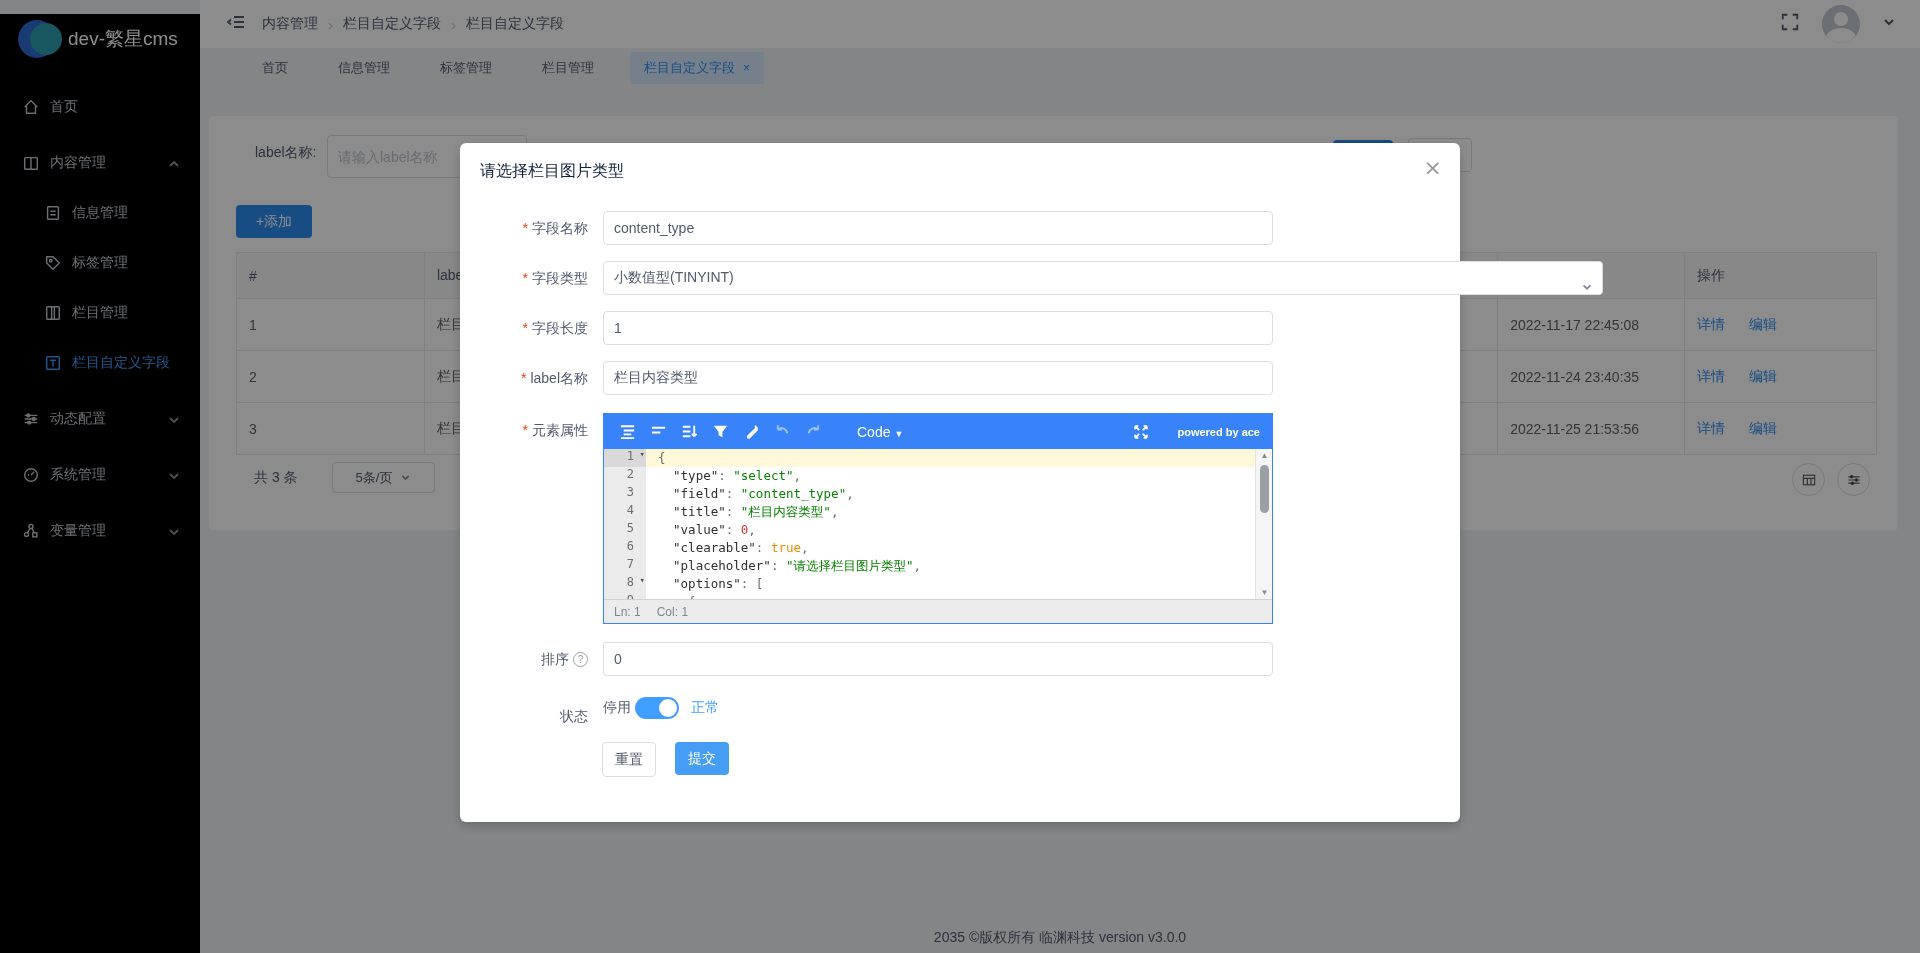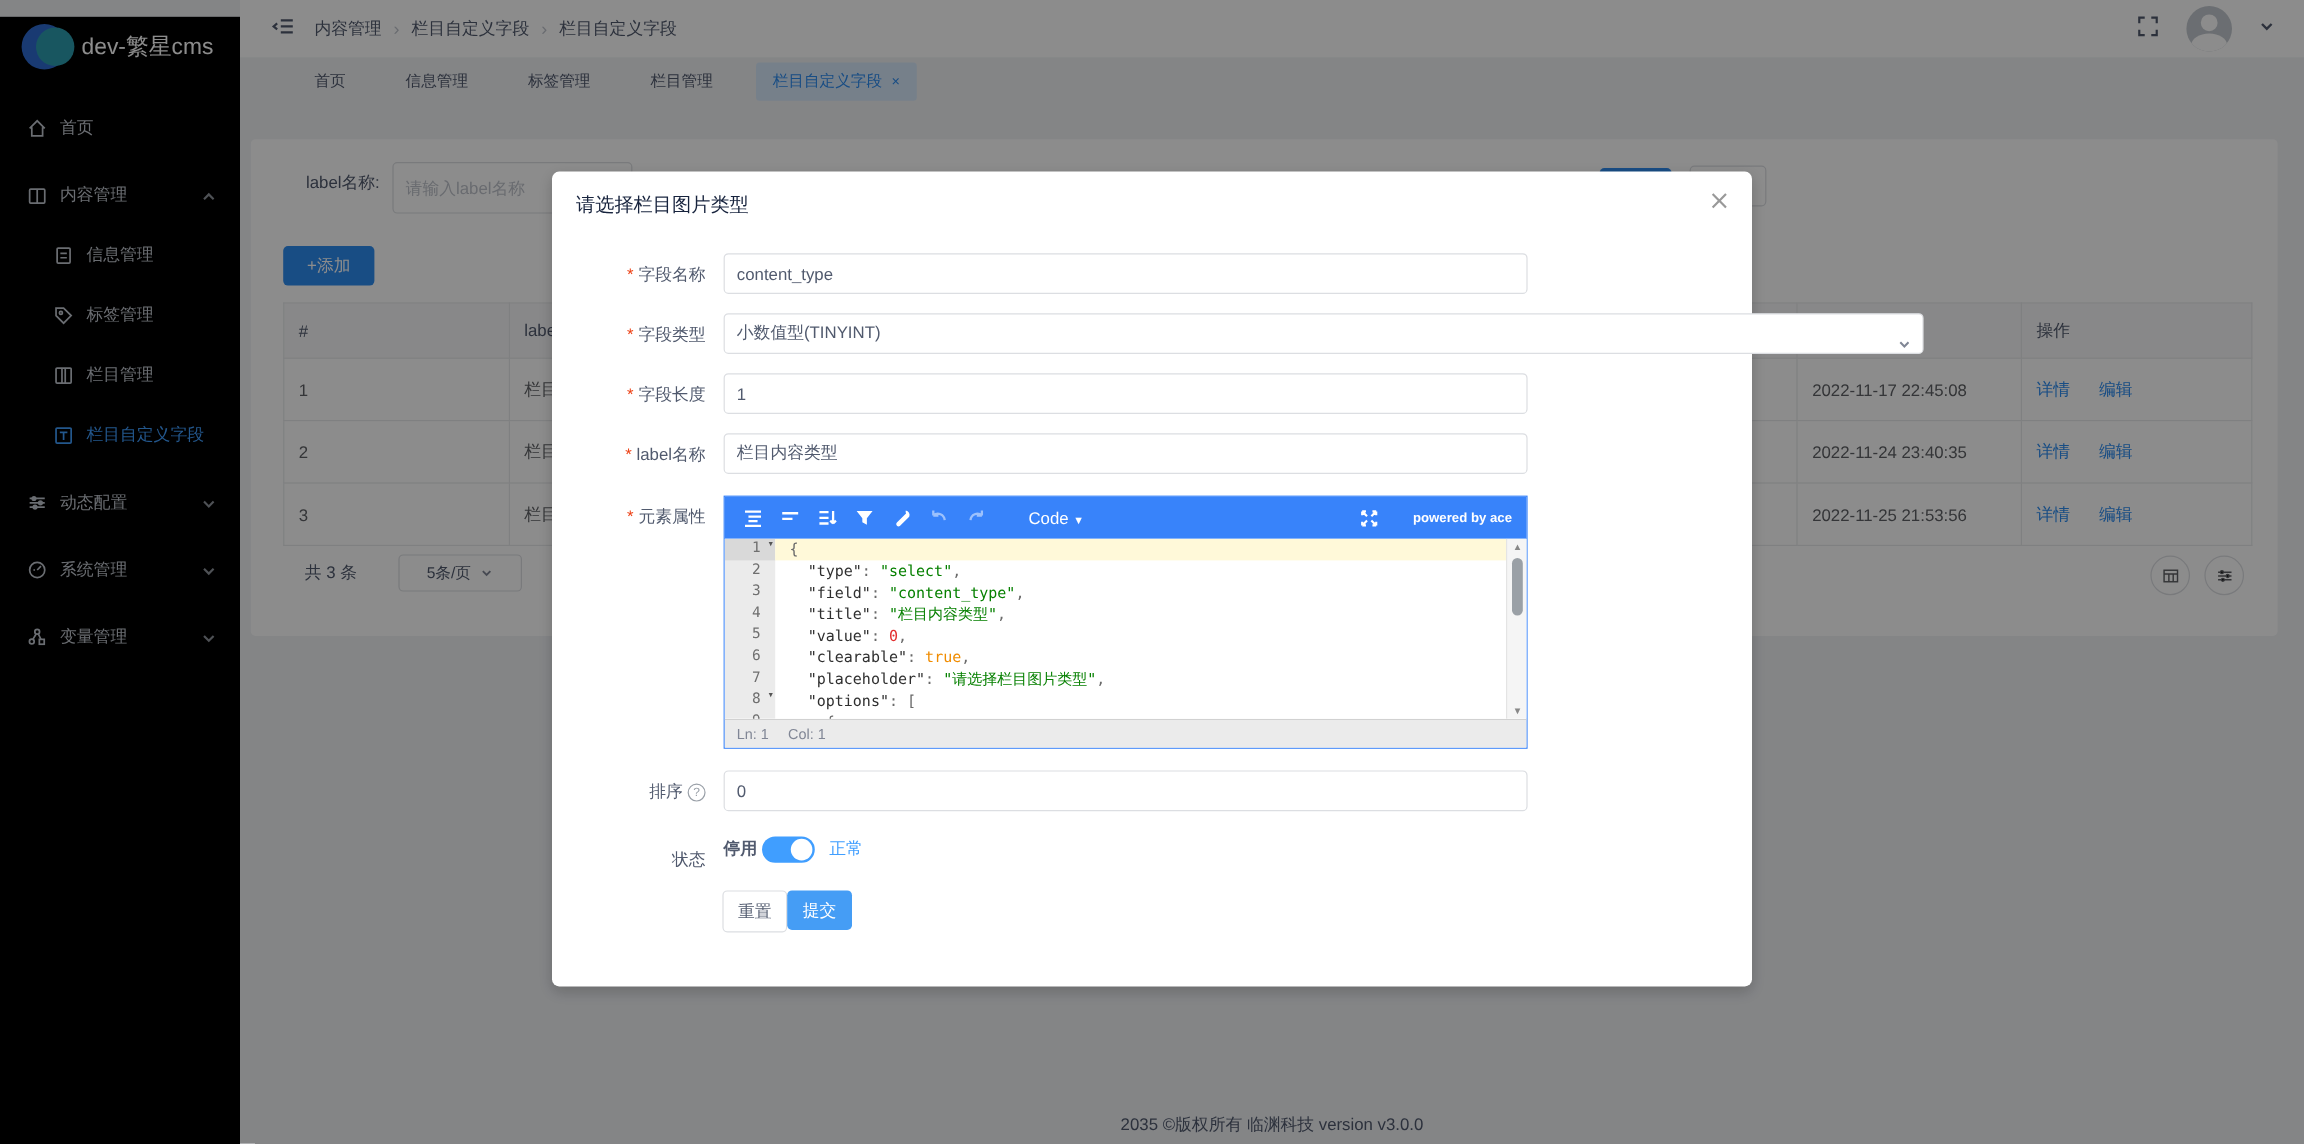--- a/index.html
+++ b/index.html
@@ -105,27 +105,27 @@
   .code-line { height:18px; line-height:18px; white-space:pre; padding-left:12px; }
   .code-line.active { background:#fff9d9; margin-right:-17px; }
   .tk-k { color:#2f2f2f; } .tk-p { color:#6a6a6a; } .tk-s { color:#068000; } .tk-n { color:#e22e2e; } .tk-b { color:#f08c00; } .tk-t { color:#6a6a6a; }
   .je-scroll { position:absolute; right:0; top:0; width:17px; height:100%; background:#f5f5f5; border-left:1px solid #e4e4e4; }
   .je-scroll .arr { position:absolute; left:0; width:17px; text-align:center; font-size:8px; color:#888; }
   .je-scroll .arr.up { top:2px; } .je-scroll .arr.dn { bottom:2px; }
   .je-thumb { position:absolute; left:4px; top:16px; width:9px; height:48px; border-radius:5px; background:#9aa0a6; }
   .je-status { height:24px; background:#ebebeb; border-top:1px solid #d1d1d1; display:flex; align-items:center; padding-left:10px; gap:16px; font-size:12px; color:#808695; }
 
   .status-row { position:absolute; top:553px; height:24px; display:flex; align-items:center; }
-  .st-off { position:absolute; left:143px; font-size:14px; color:#515a6e; top:3px;font-weight:bold; }
+  .st-off { position:absolute; left:143px; font-size:14px; color:#515a6e; top:3px; }
   .switch { position:absolute; left:175px; top:1px; width:44px; height:22px; border-radius:11px; background:#409eff; cursor:pointer; }
   .switch .knob { position:absolute; right:2px; top:2px; width:18px; height:18px; border-radius:50%; background:#fff; }
   .st-on { position:absolute; left:231px; font-size:14px; color:#409eff; top:3px; }
 
   .btn-reset { position:absolute; left:142px; top:599px; width:54px; height:35px; background:#fff; border:1px solid #dcdee2; border-radius:4px; font-size:14px; color:#515a6e; cursor:pointer; }
-  .btn-submit { position:absolute; left:196px; top:599px; width:54px; height:33px; background:#459df5; border:none; border-radius:4px; font-size:14px; color:#fff; cursor:pointer; }
+  .btn-submit { position:absolute; left:215px; top:599px; width:54px; height:33px; background:#459df5; border:none; border-radius:4px; font-size:14px; color:#fff; cursor:pointer; }
 </style>
 </head>
 <body>
 
 <div class="sidebar">
   <div class="logo-row">
     <span class="logo-mark">
         <span class="logo-c1"></span>
         <span class="logo-c2"></span>
       </span>

